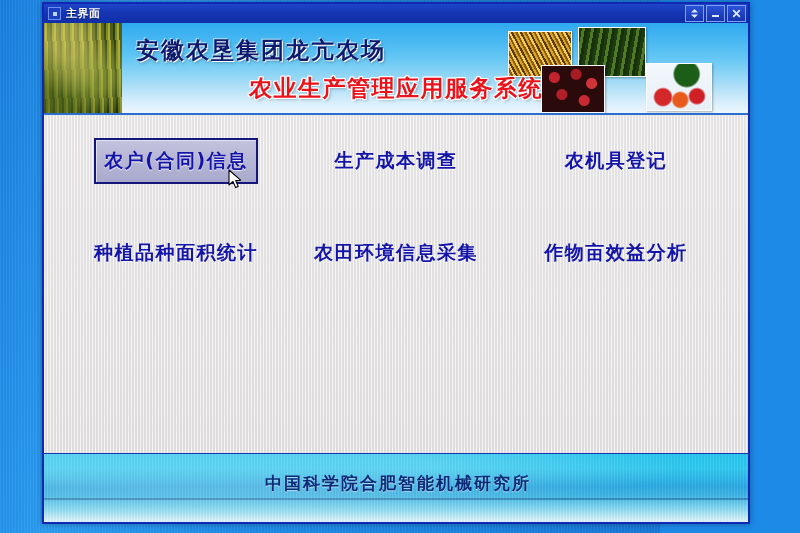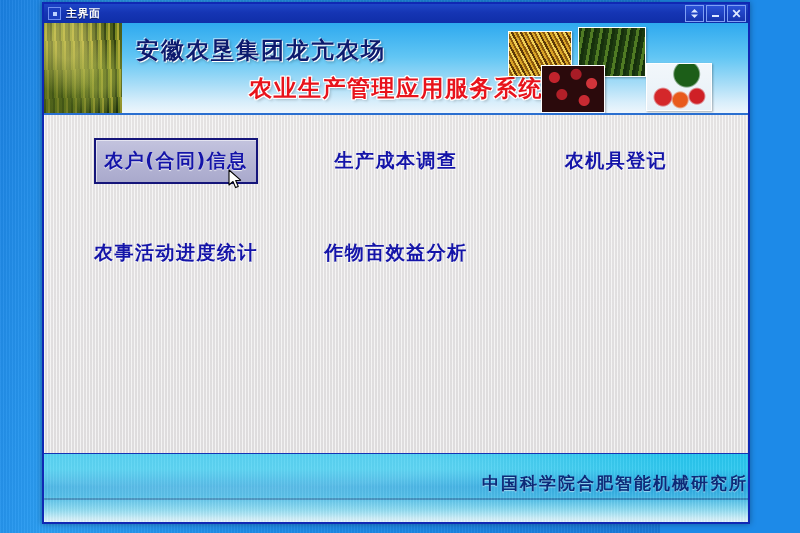--- a/index.html
+++ b/index.html
@@ -169,21 +169,21 @@
     content:"";position:absolute;left:0;right:0;top:44px;height:2px;
     background:rgba(20,70,130,.45);
   }
   #footer:after{
     content:"";position:absolute;inset:0;
     background:
       radial-gradient(ellipse at 25% 18%,rgba(255,255,255,.22) 0 28%,transparent 62%),
       repeating-linear-gradient(90deg,rgba(255,255,255,.07) 0 1px,rgba(0,0,0,.03) 1px 3px);
   }
   #footer-text{
-    position:absolute;left:4px;right:0;top:18px;text-align:right;
+    position:absolute;left:4px;right:0;top:18px;text-align:center;
     font-size:17px;font-weight:bold;letter-spacing:2px;
     color:#0d2a78;
     text-shadow:0 1px 1px rgba(255,255,255,.5);
     z-index:2;
   }
   
   #cursor{position:absolute;left:228px;top:169px;width:16px;height:22px;z-index:40;pointer-events:none;}
 </style>
 </head>
 <body>
@@ -236,23 +236,26 @@
           <div class="menu-btn hovered">农户(合同)信息</div>
         </div>
         <div class="menu-cell">
           <div class="menu-btn">生产成本调查</div>
         </div>
 
         <div class="menu-cell">
           <div class="menu-btn">农机具登记</div>
         </div>
         <div class="menu-cell">
-          <div class="menu-btn">农事活动进度统计</div>
-        </div>
-
+          <div class="menu-btn">种植品种面积统计</div>
+        </div>
+
+        <div class="menu-cell">
+          <div class="menu-btn">农田环境信息采集</div>
+        </div>
         <div class="menu-cell">
           <div class="menu-btn">作物亩效益分析</div>
         </div>
 
       </div>
     </div>
 
     <div id="footer">
       <div id="footer-text">中国科学院合肥智能机械研究所</div>
     </div>

